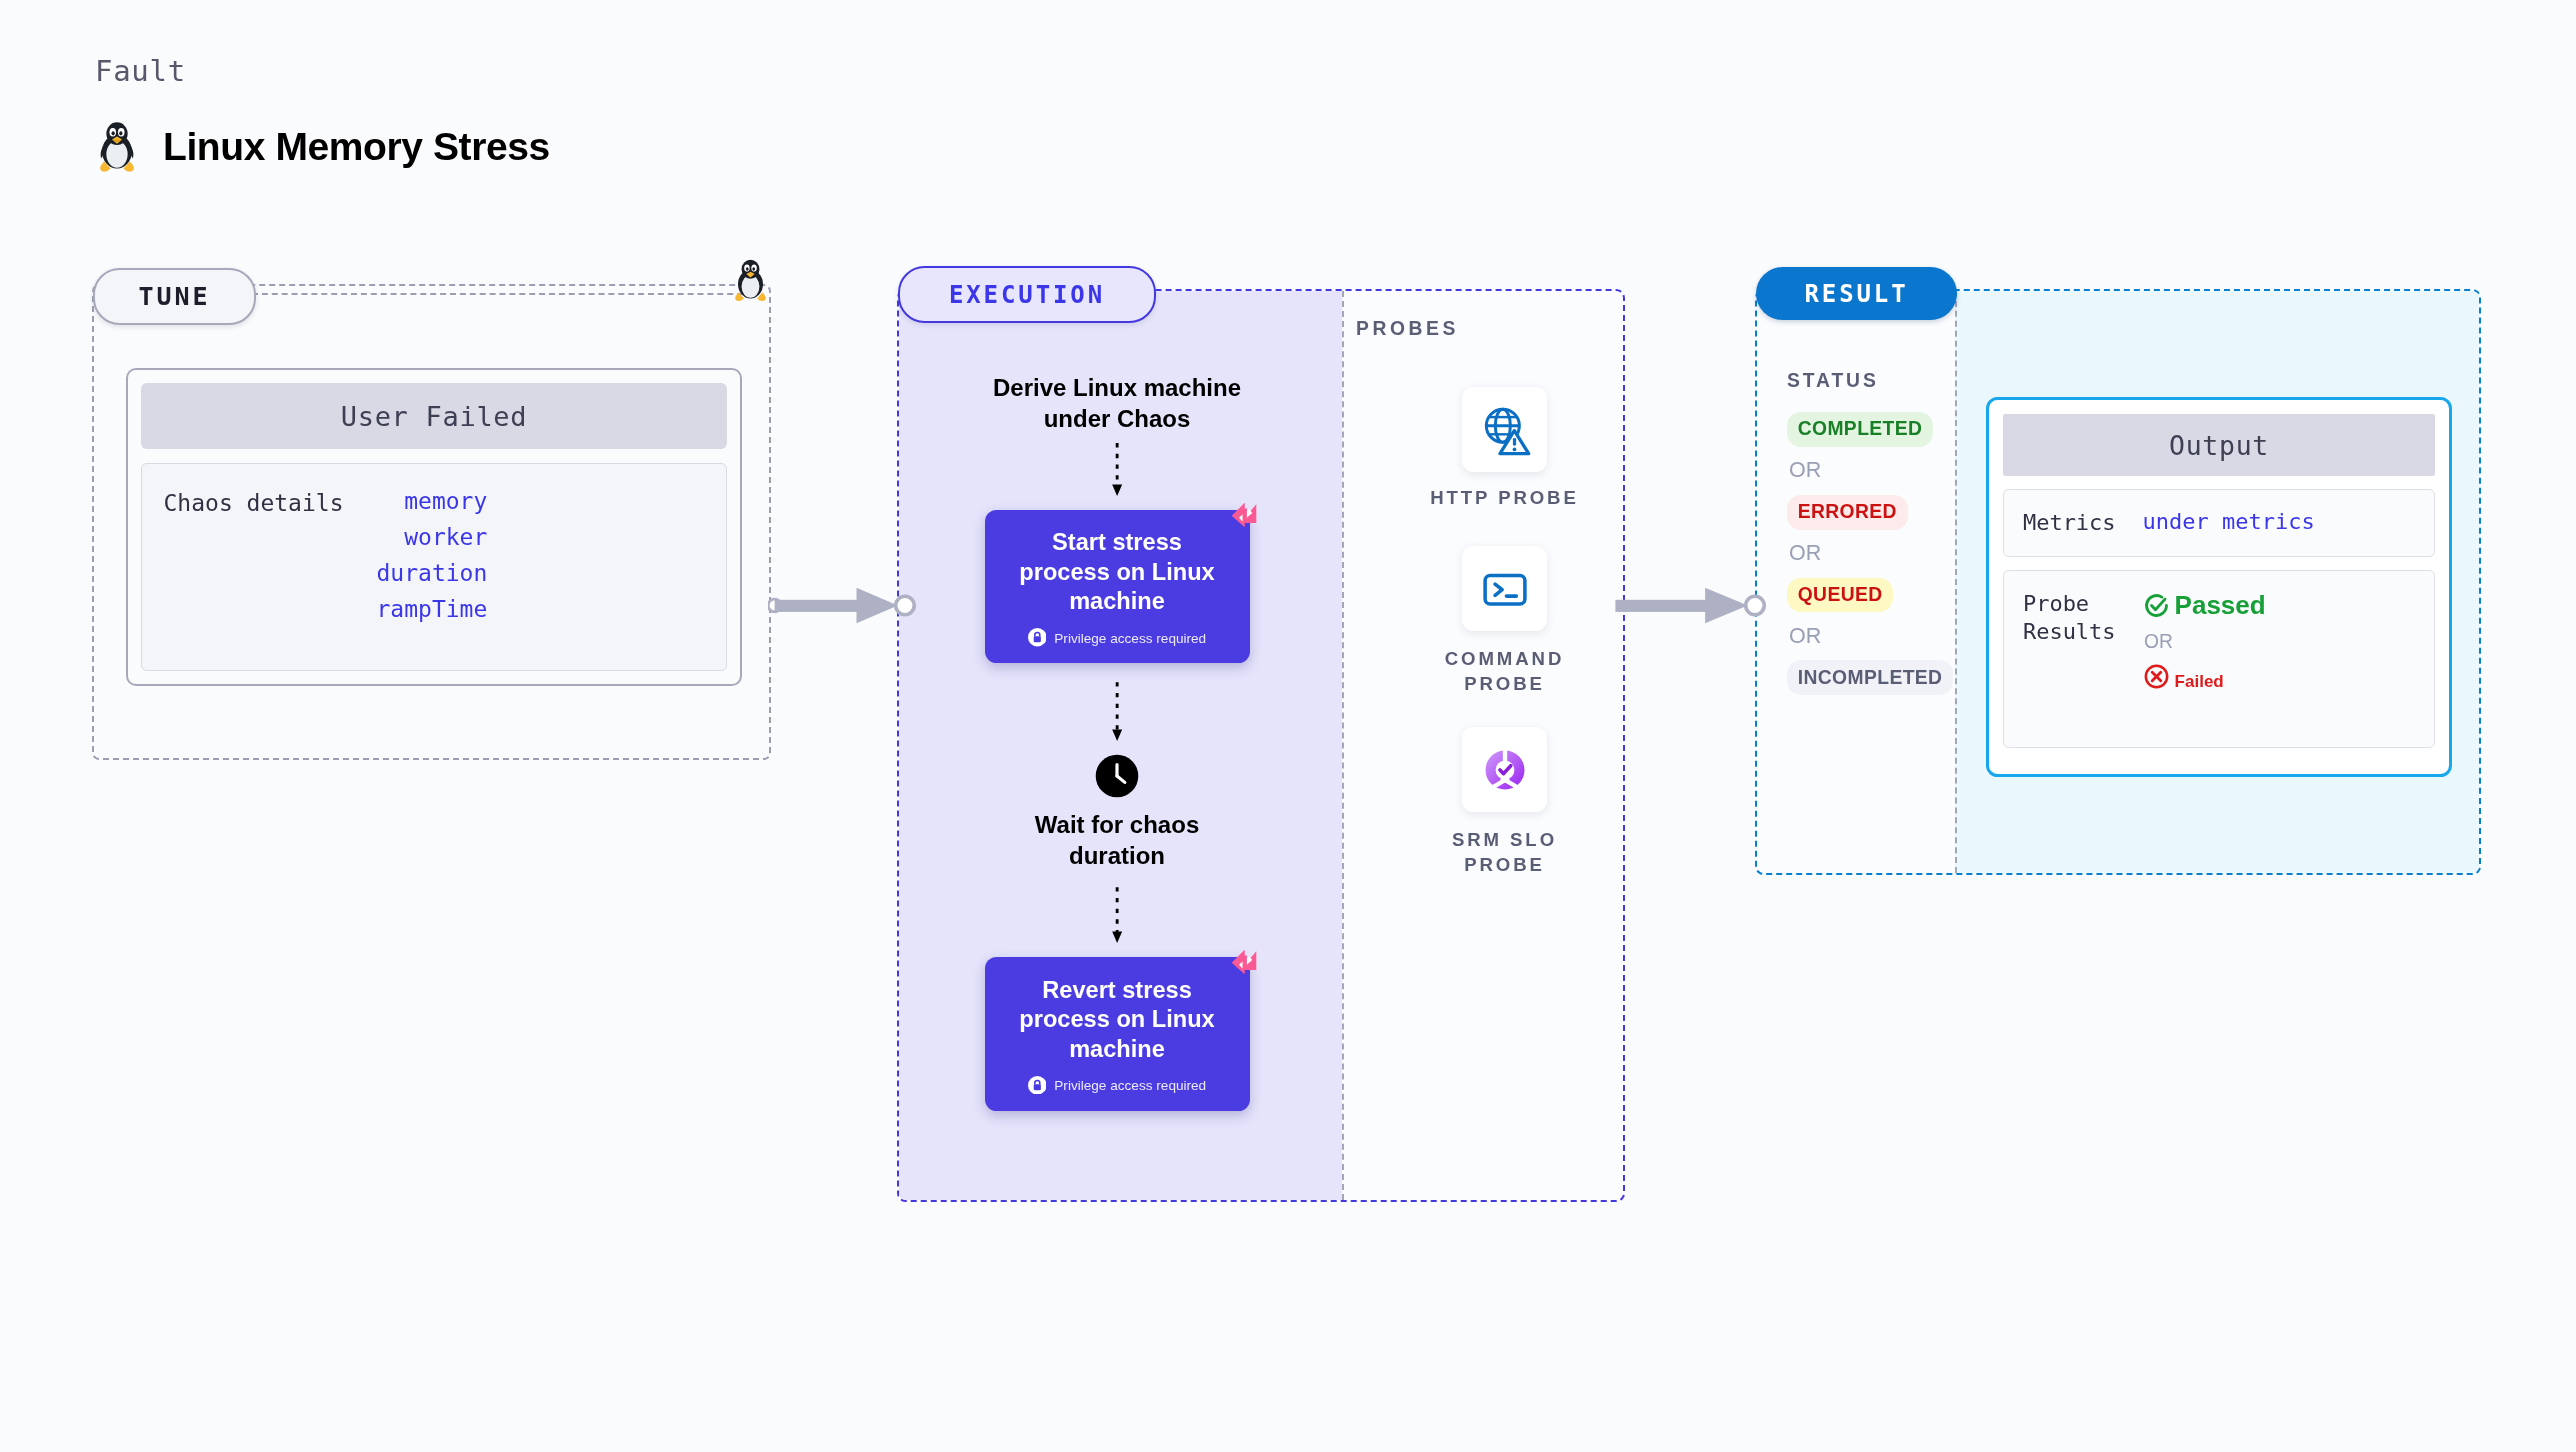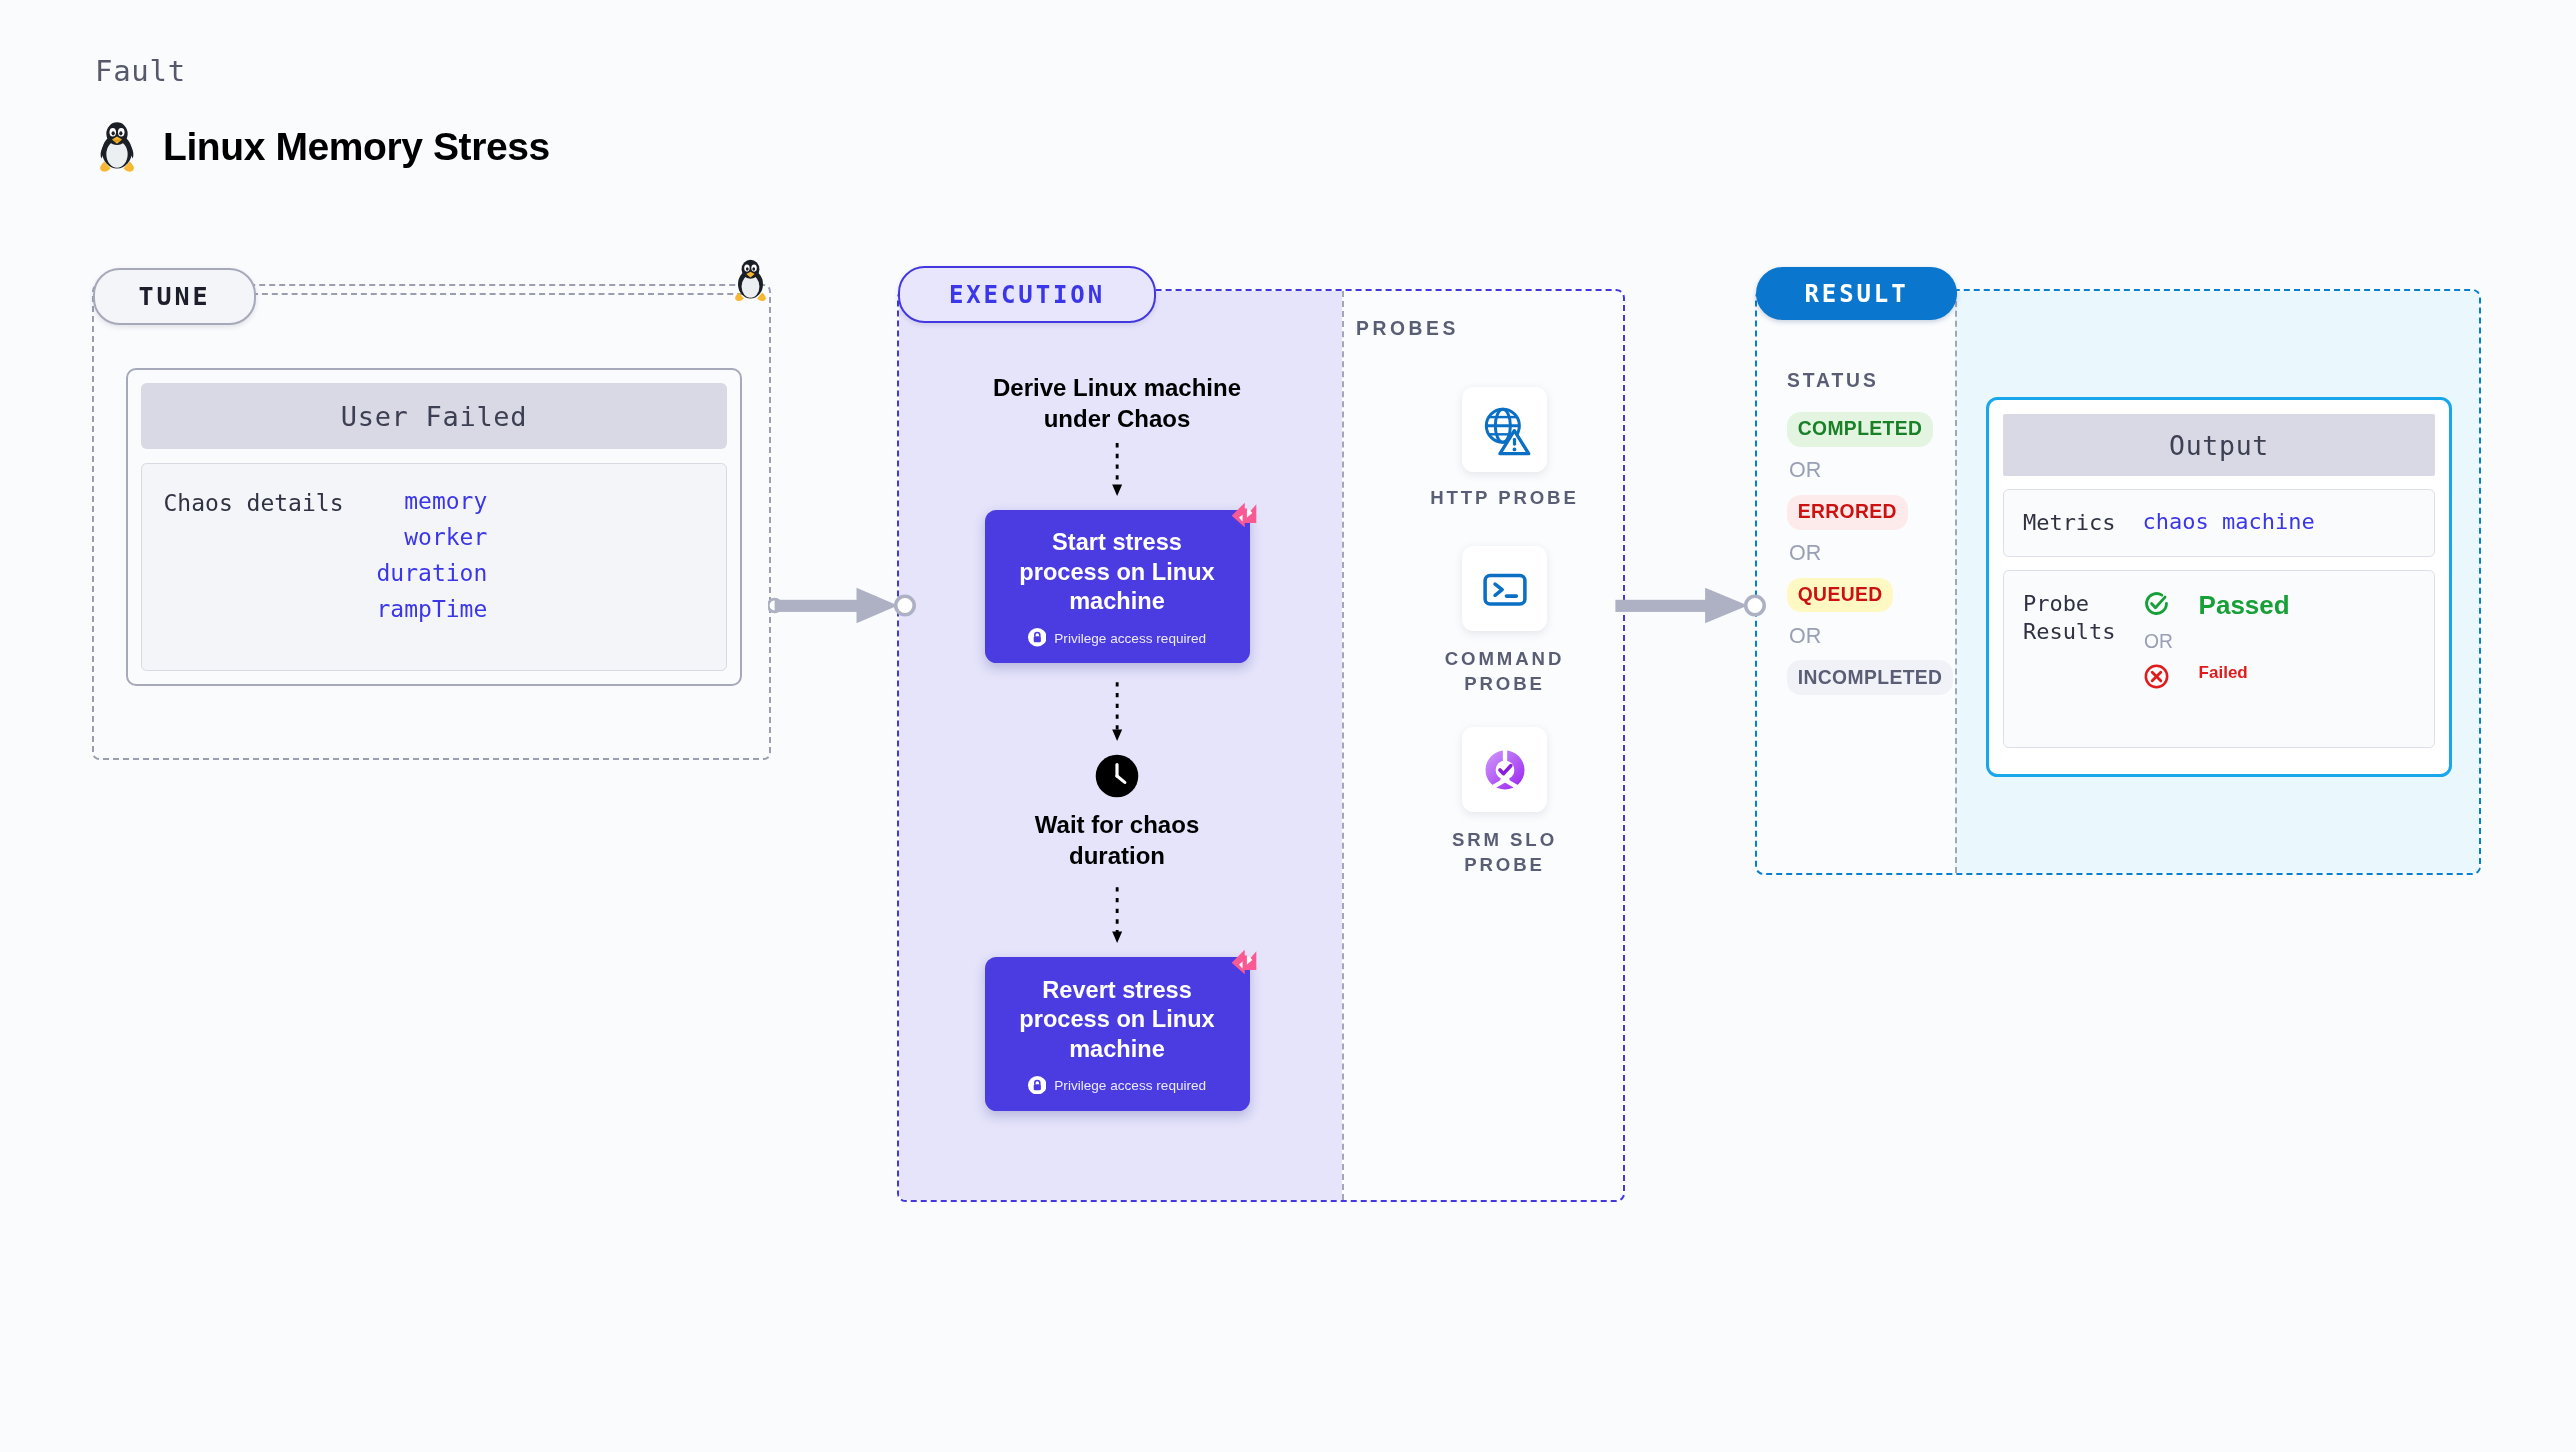--- a/index.html
+++ b/index.html
@@ -205,21 +205,21 @@
     box-sizing:border-box;padding:18.6px 18.6px;display:flex;gap:27px;
   }
   .out-key{
     font-family:"DejaVu Sans Mono", monospace;
     font-size:22px;color:#2f3242;line-height:1.3;white-space:pre-line;
   }
   .out-val-link{
     font-family:"DejaVu Sans Mono", monospace;
     font-size:22px;color:#3b37e8;
   }
-  .result-line{display:flex;align-items:flex-start;gap:29px;}
+  .result-line{display:flex;align-items:flex-end;gap:5px;}
   .result-pass{font-size:26px;font-weight:bold;color:#17a037;}
   .result-fail{font-size:17px;font-weight:bold;color:#e01b1b;}
   .out-or{font-size:19.3px;color:#9aa0b4;margin:10px 0 10px 1.4px;}
 </style>
 </head>
 <body>
 
 <div id="fault-label">Fault</div>
 <div id="fault-title-row">
   <span>
@@ -455,21 +455,21 @@
   <div><span class="status-badge" style="background:#f1f2f7;color:#5a5e75;">INCOMPLETED</span></div>
 </div>
 
 <div id="output-card">
   <div id="output-header">
     <span>Output</span>
   </div>
 
   <div class="out-row">
     <div class="out-key">Metrics</div>
-    <div class="out-val-link">chaos machine</div>
+    <div class="out-val-link">under metrics</div>
   </div>
 
   <div class="out-row" style="height:178px;">
     <div class="out-key">Probe
 Results</div>
     <div>
       <div class="result-line">
         <span>
           <svg width="27" height="27" viewBox="0 0 38 38">
             <path d="M33 19 a14 14 0 1 1 -6.5 -11.8" fill="none" stroke="#17a037" stroke-width="4" stroke-linecap="round"></path>

